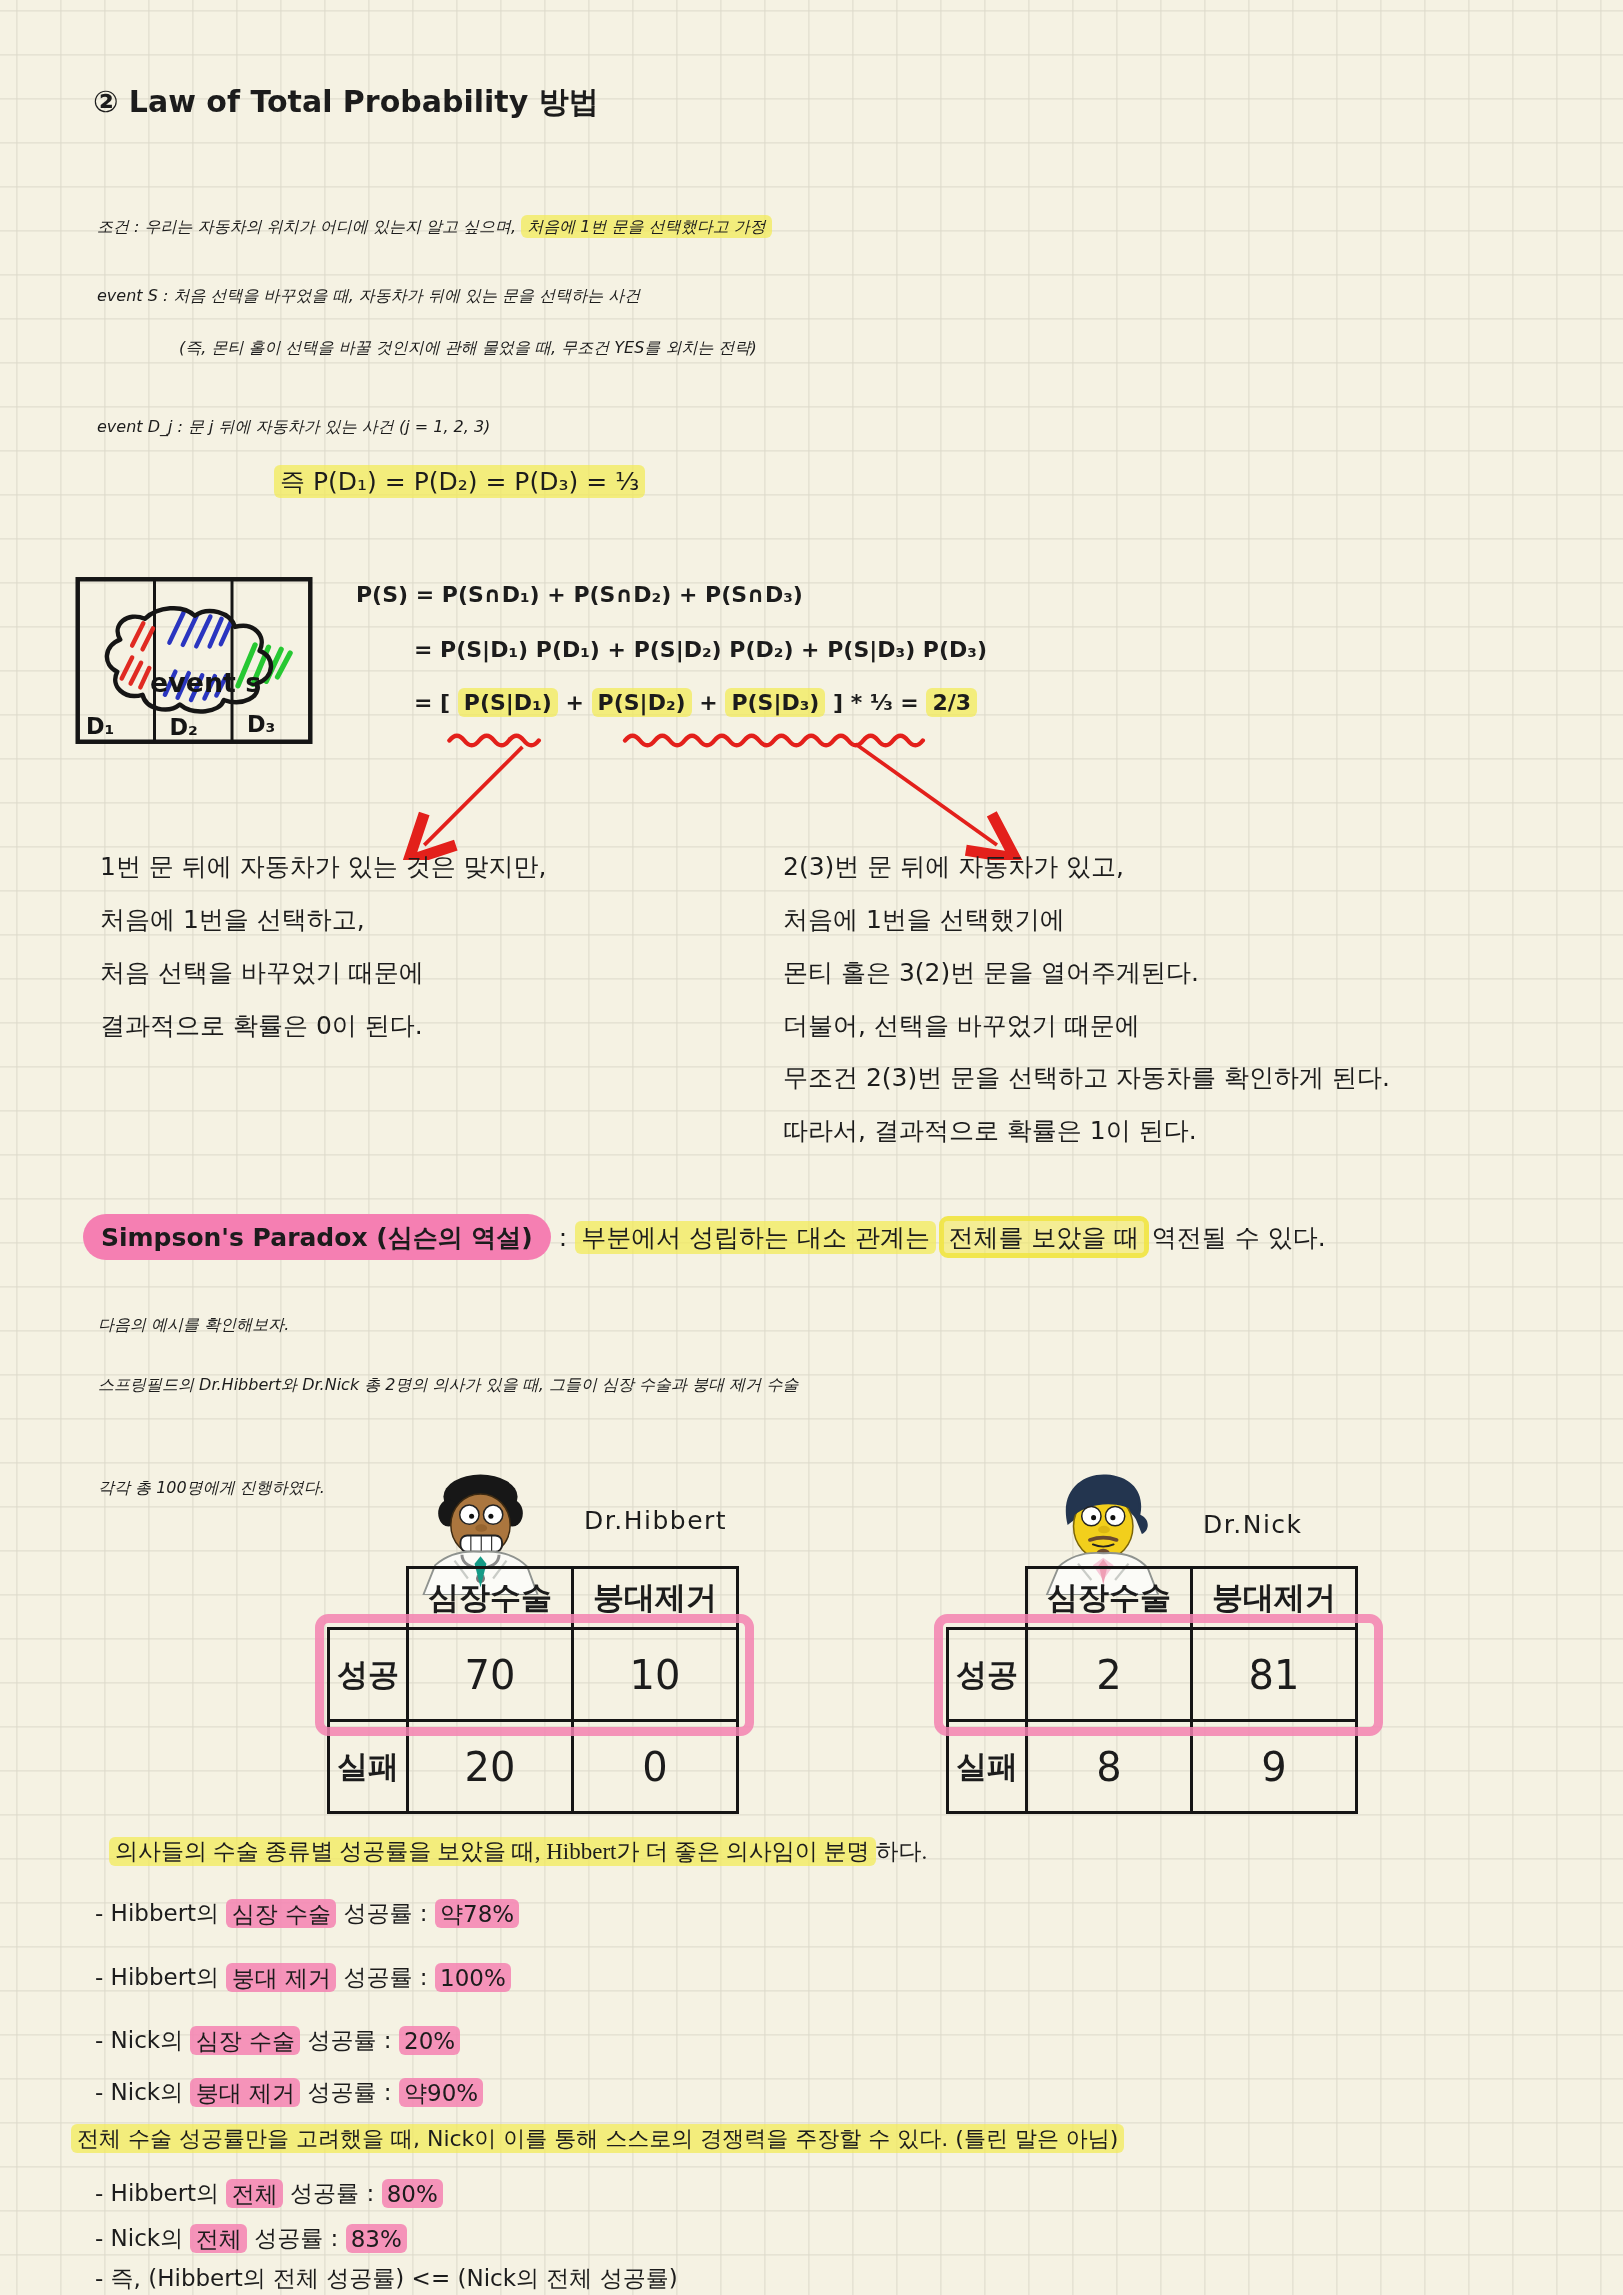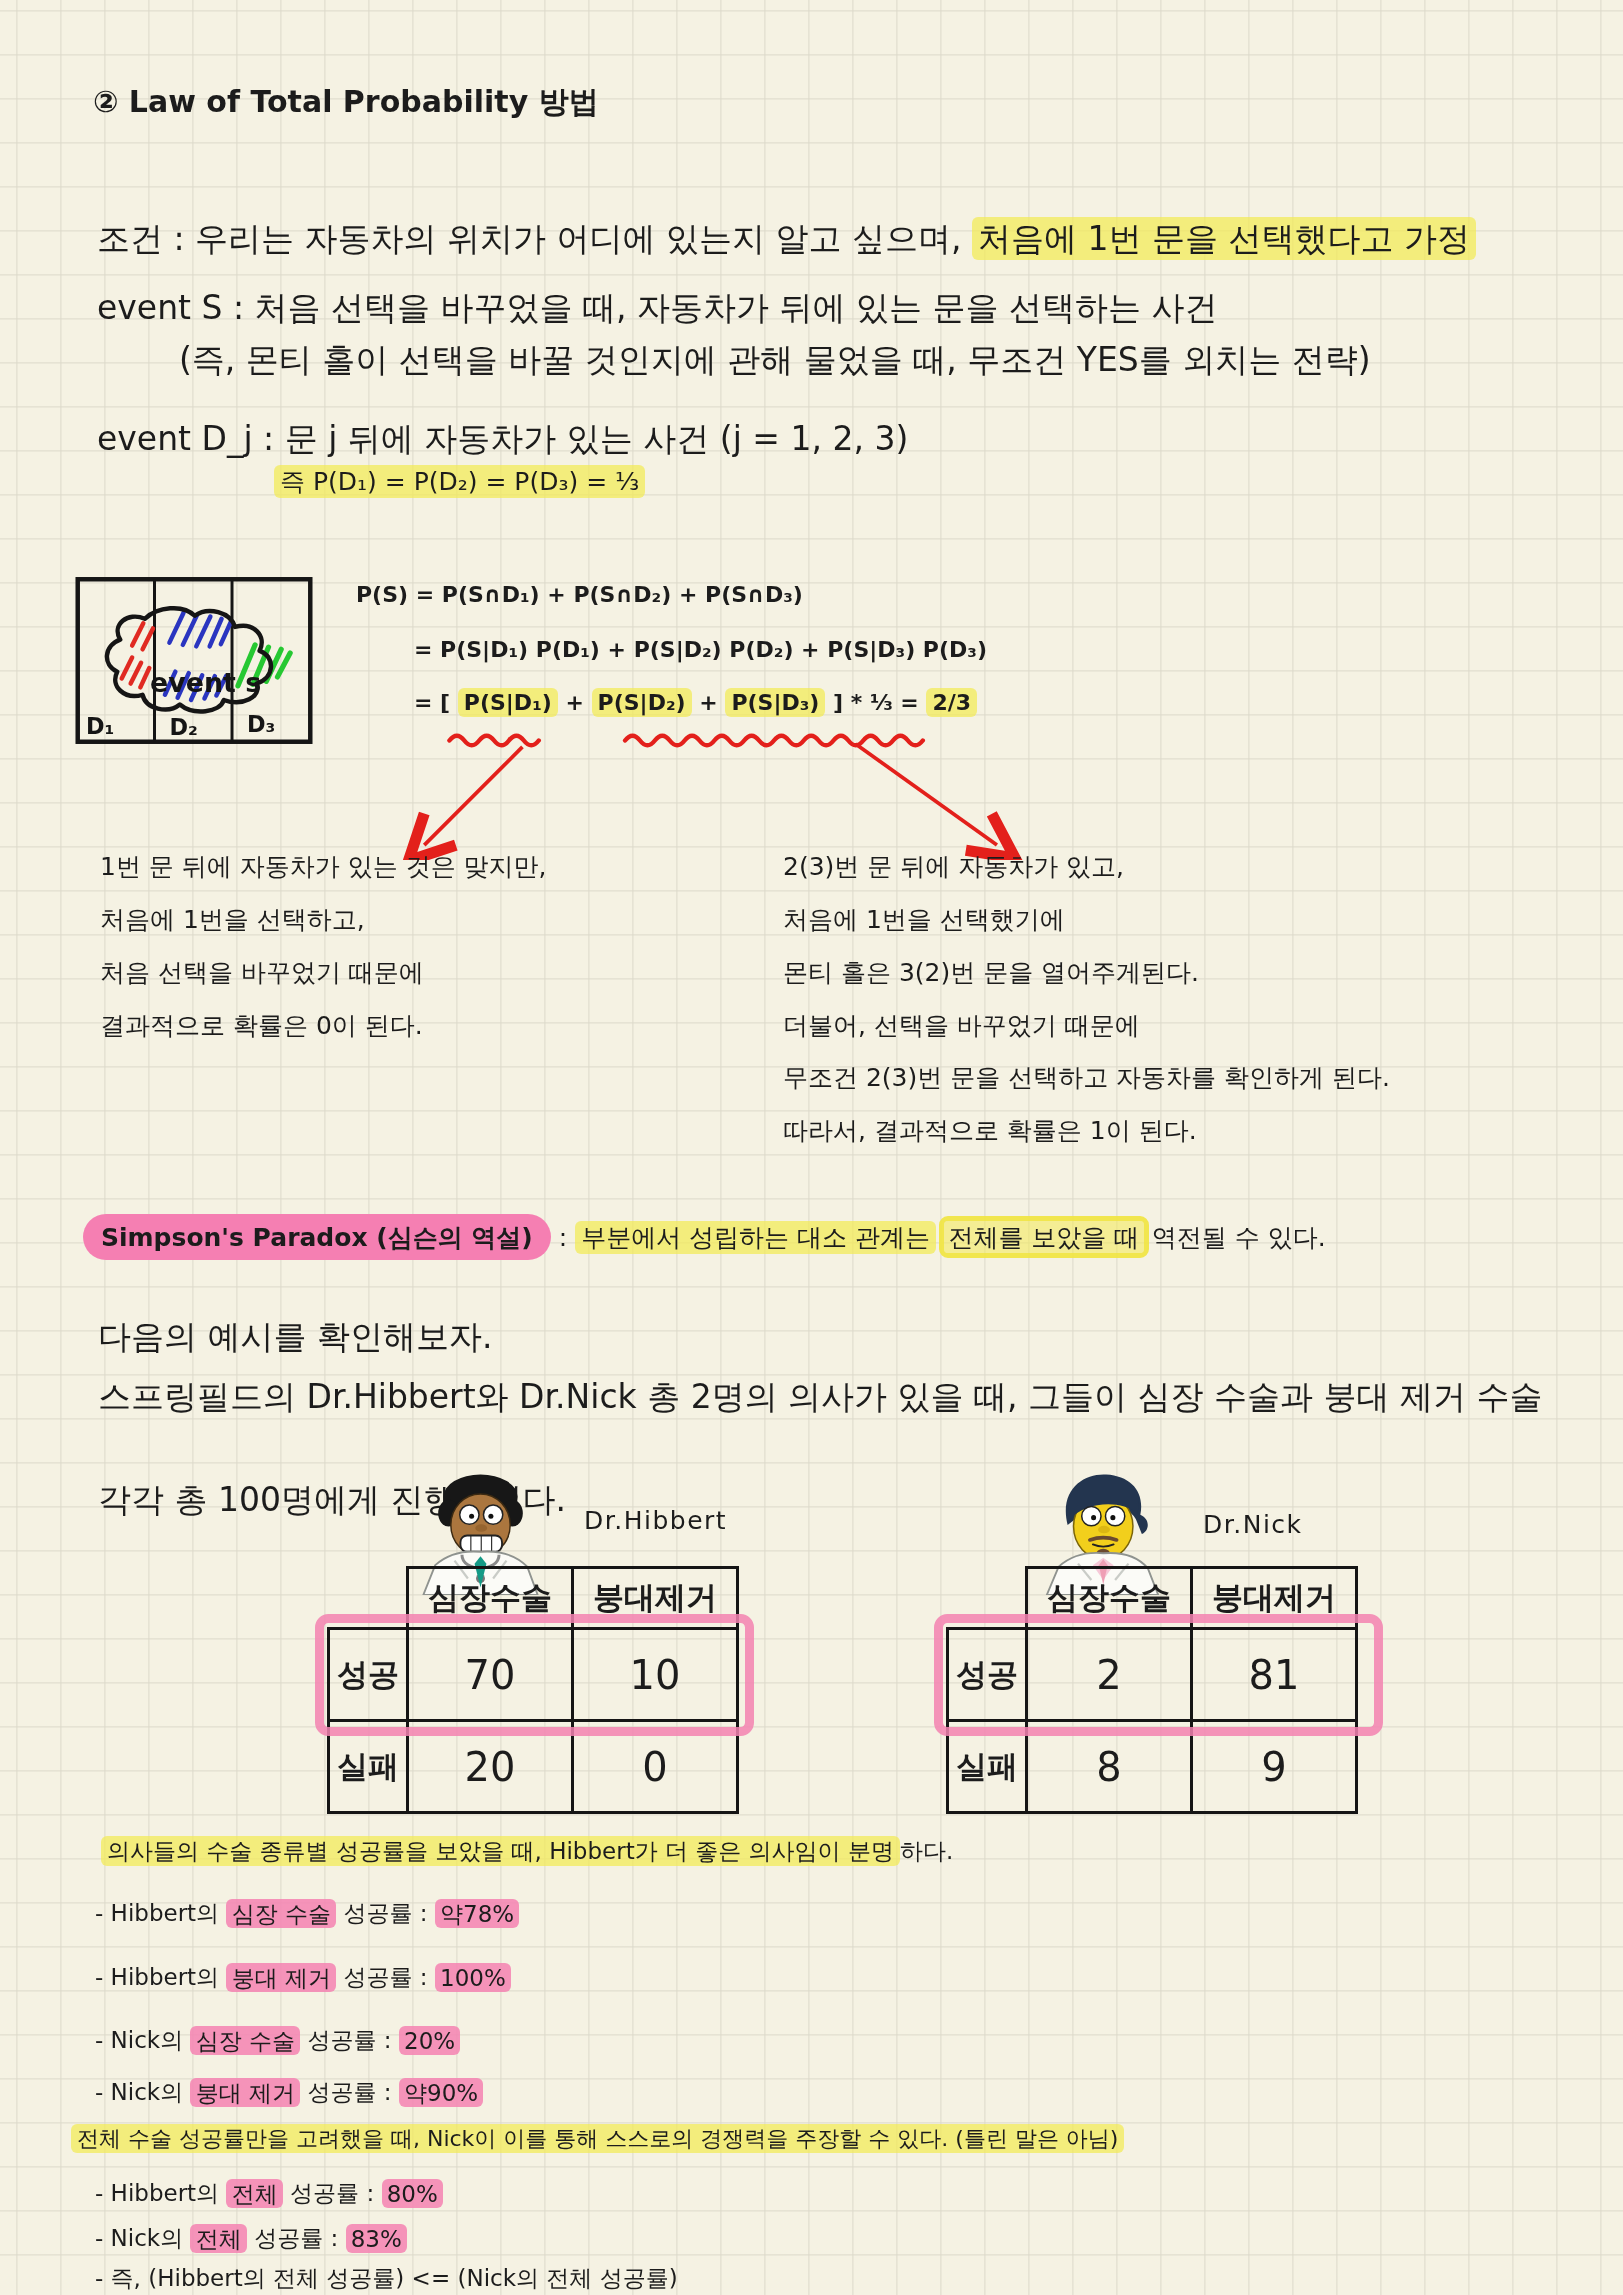--- a/index.html
+++ b/index.html
@@ -9,21 +9,21 @@
     background-image:
       linear-gradient(to right,#dcd9ca 1.5px,transparent 1.5px),
       linear-gradient(to bottom,#dcd9ca 1.5px,transparent 1.5px);
     background-size:44px 44px;background-position:16.4px 10.4px;
     font-family:"DejaVu Sans",sans-serif;color:#1c1c1c;
   }
   .abs{position:absolute;white-space:nowrap;}
   .f40{font-size:30px;font-weight:bold;}
   .f37{font-size:22px;font-weight:600;}
   .f34{font-size:25px;}
-  .f33{font-size:33px;}
+  .f33{font-size:16px;font-style:italic;}
   .f31{font-size:23px;}
   .f30{font-size:22px;}
   .hl-y{background:rgba(243,234,84,.72);border-radius:6px;padding:2.2px 6px;}
   .hl-ybox{background:rgba(243,234,84,.55);outline:5.2px solid rgba(240,229,70,.95);outline-offset:0.7px;border-radius:4px;padding:1.5px 4.5px;}
   .hl-p{background:rgba(245,130,178,.85);border-radius:6px;padding:1.5px 5.2px;}
   .pill-p{background:#f57fb2;border-radius:25px;padding:6.7px 18px;display:inline-block;font-weight:bold;}
   .note-table{border-collapse:collapse;}
   .note-table td{border:3px solid #151515;text-align:center;vertical-align:middle;}
   .note-table td.blank{border:none;background:transparent;}
   .note-table tr.h{height:61px;}
@@ -218,21 +218,21 @@
       <tr class="r">
         <td class="c0 head">실패</td>
         <td class="num">8</td>
         <td class="num">9</td>
       </tr>
     </tbody>
       </table>
     <div class="row-outline" style="left:-12px;top:147px;width:431px;height:104px;"></div>
   </div>
 
-  <div class="abs f31" style="left:101px;top:1836px;">
+  <div class="abs f31" style="left:109px;top:1836px;font-family:Liberation Serif, serif;">
     <span class="hl-y">의사들의 수술 종류별 성공률을 보았을 때, Hibbert가 더 좋은 의사임이 분명</span><span>하다.</span>
   </div>
 
   <div class="abs f31" style="left:95px;top:1898px;">
     <span>-  Hibbert의 </span><span class="hl-p">심장 수술</span><span> 성공률 : </span><span class="hl-p">약78%</span>
   </div>
   <div class="abs f31" style="left:95px;top:1962px;">
     <span>-  Hibbert의 </span><span class="hl-p">붕대 제거</span><span> 성공률 : </span><span class="hl-p">100%</span>
   </div>
   <div class="abs f31" style="left:95px;top:2025px;">

